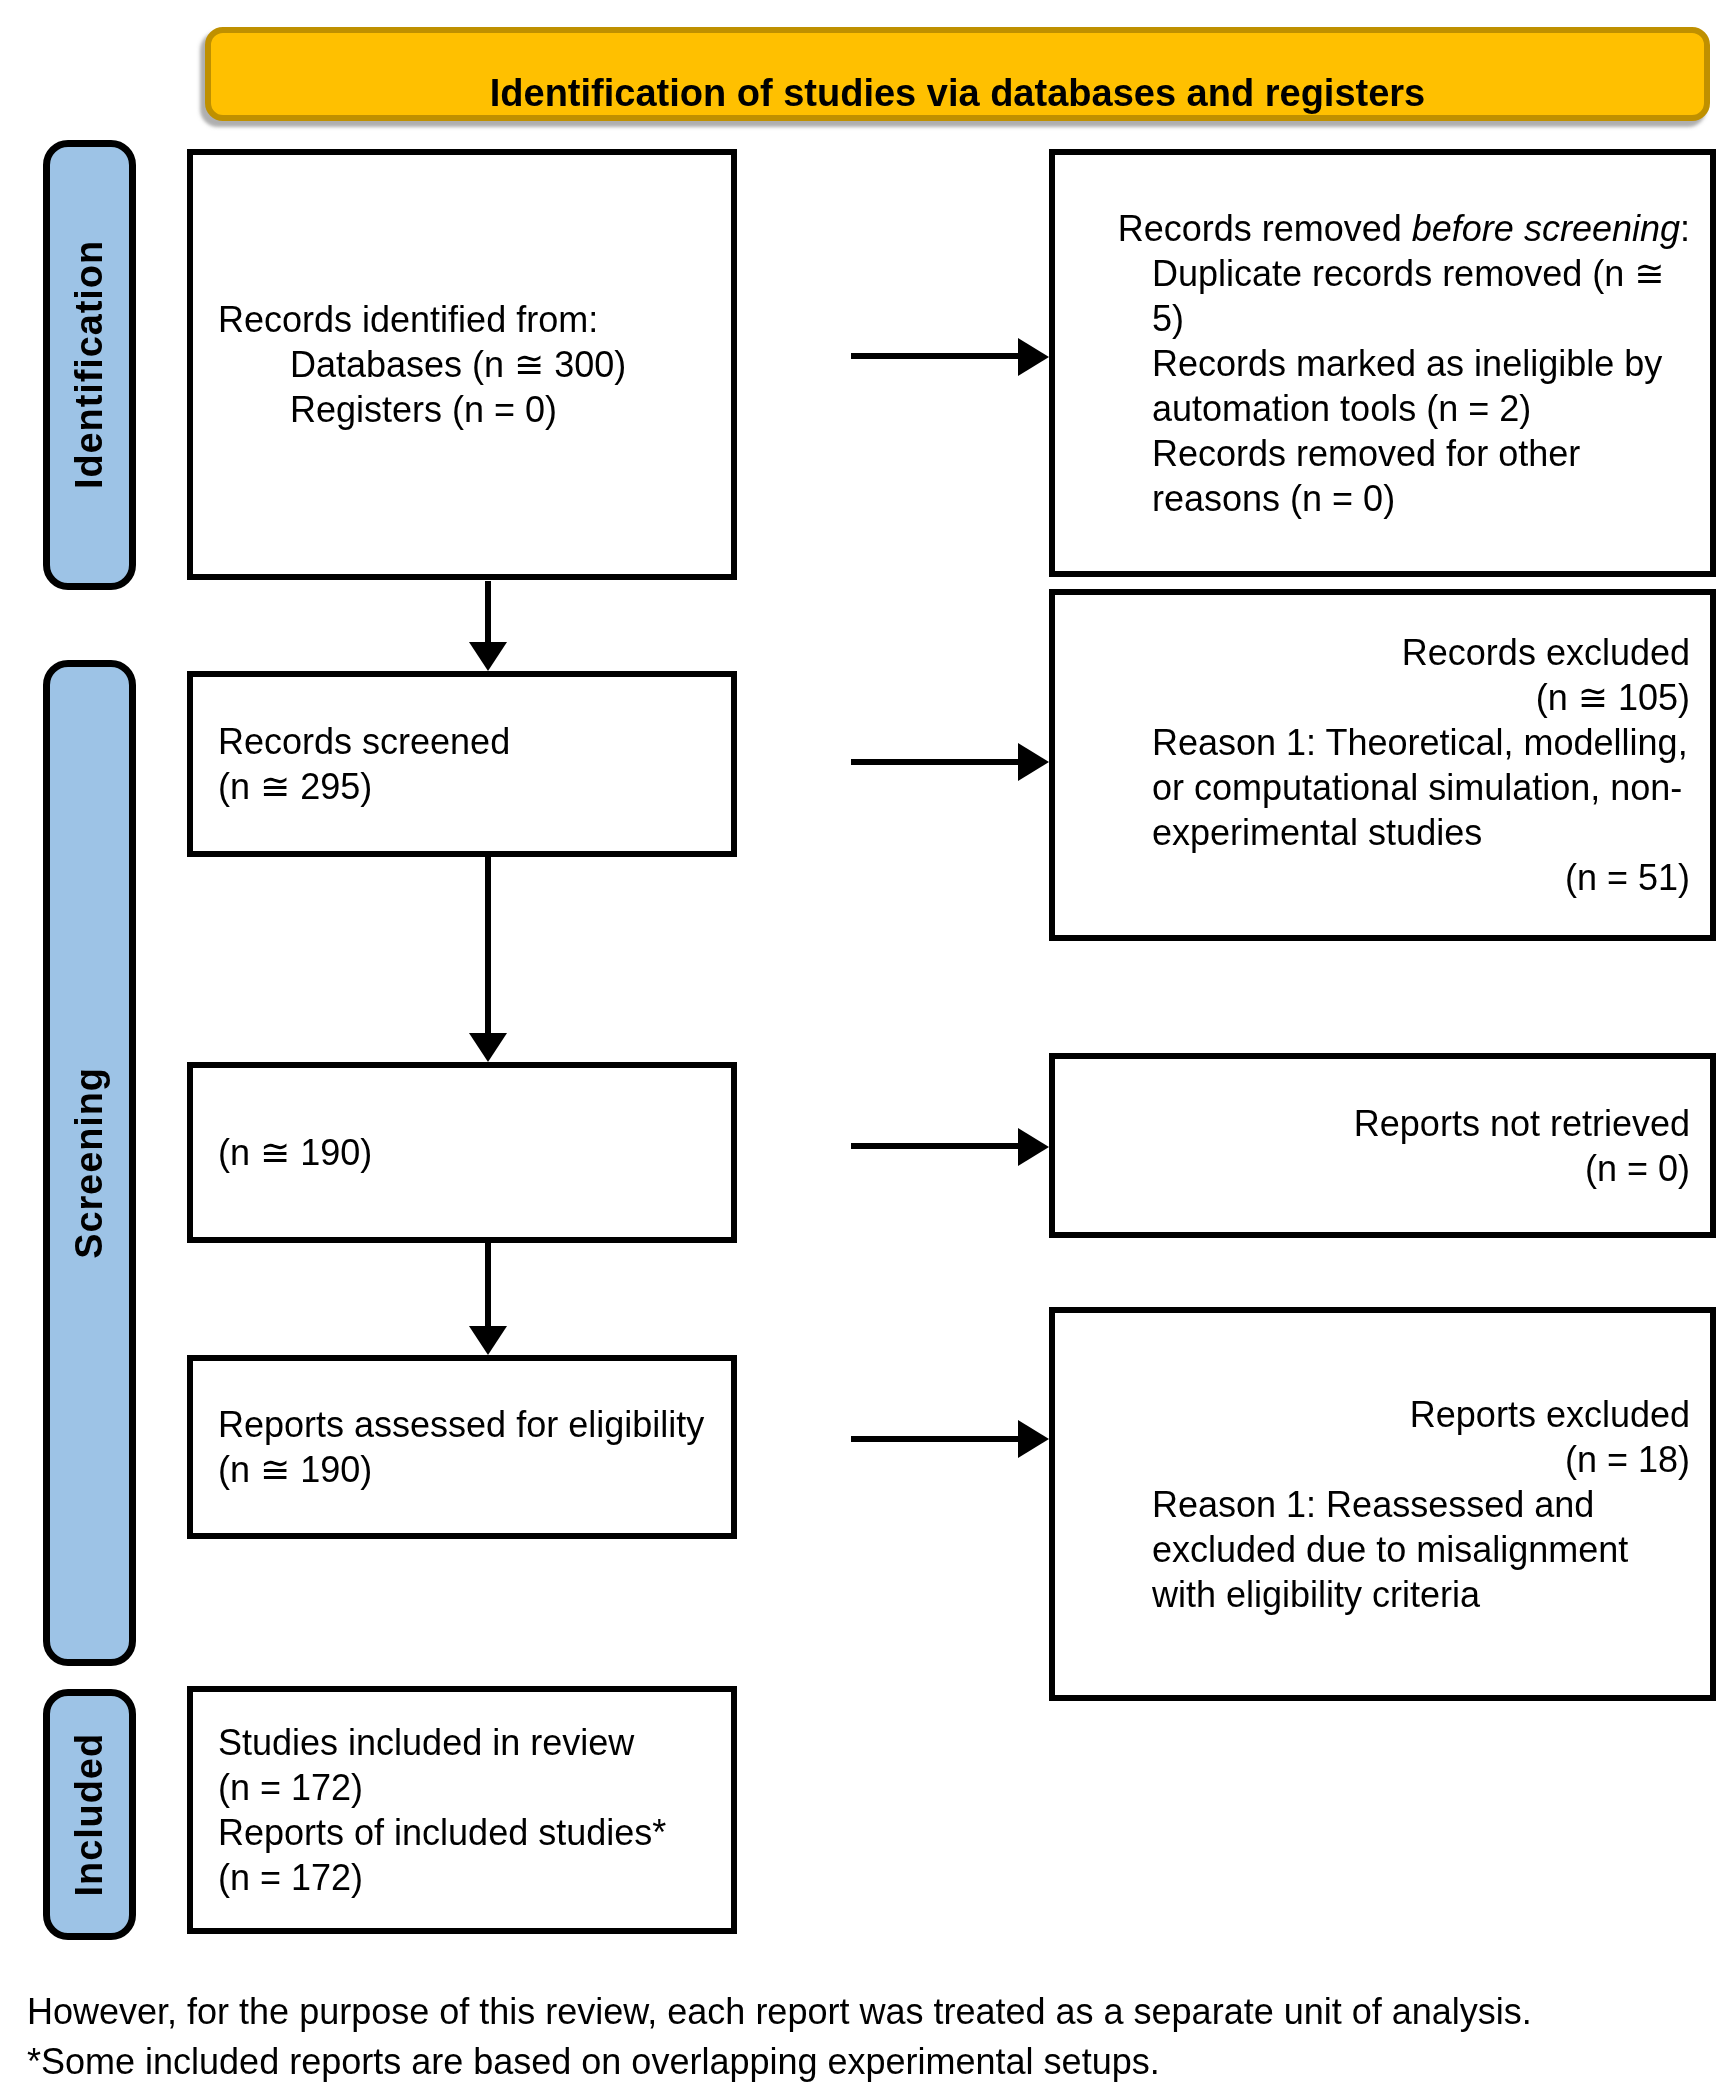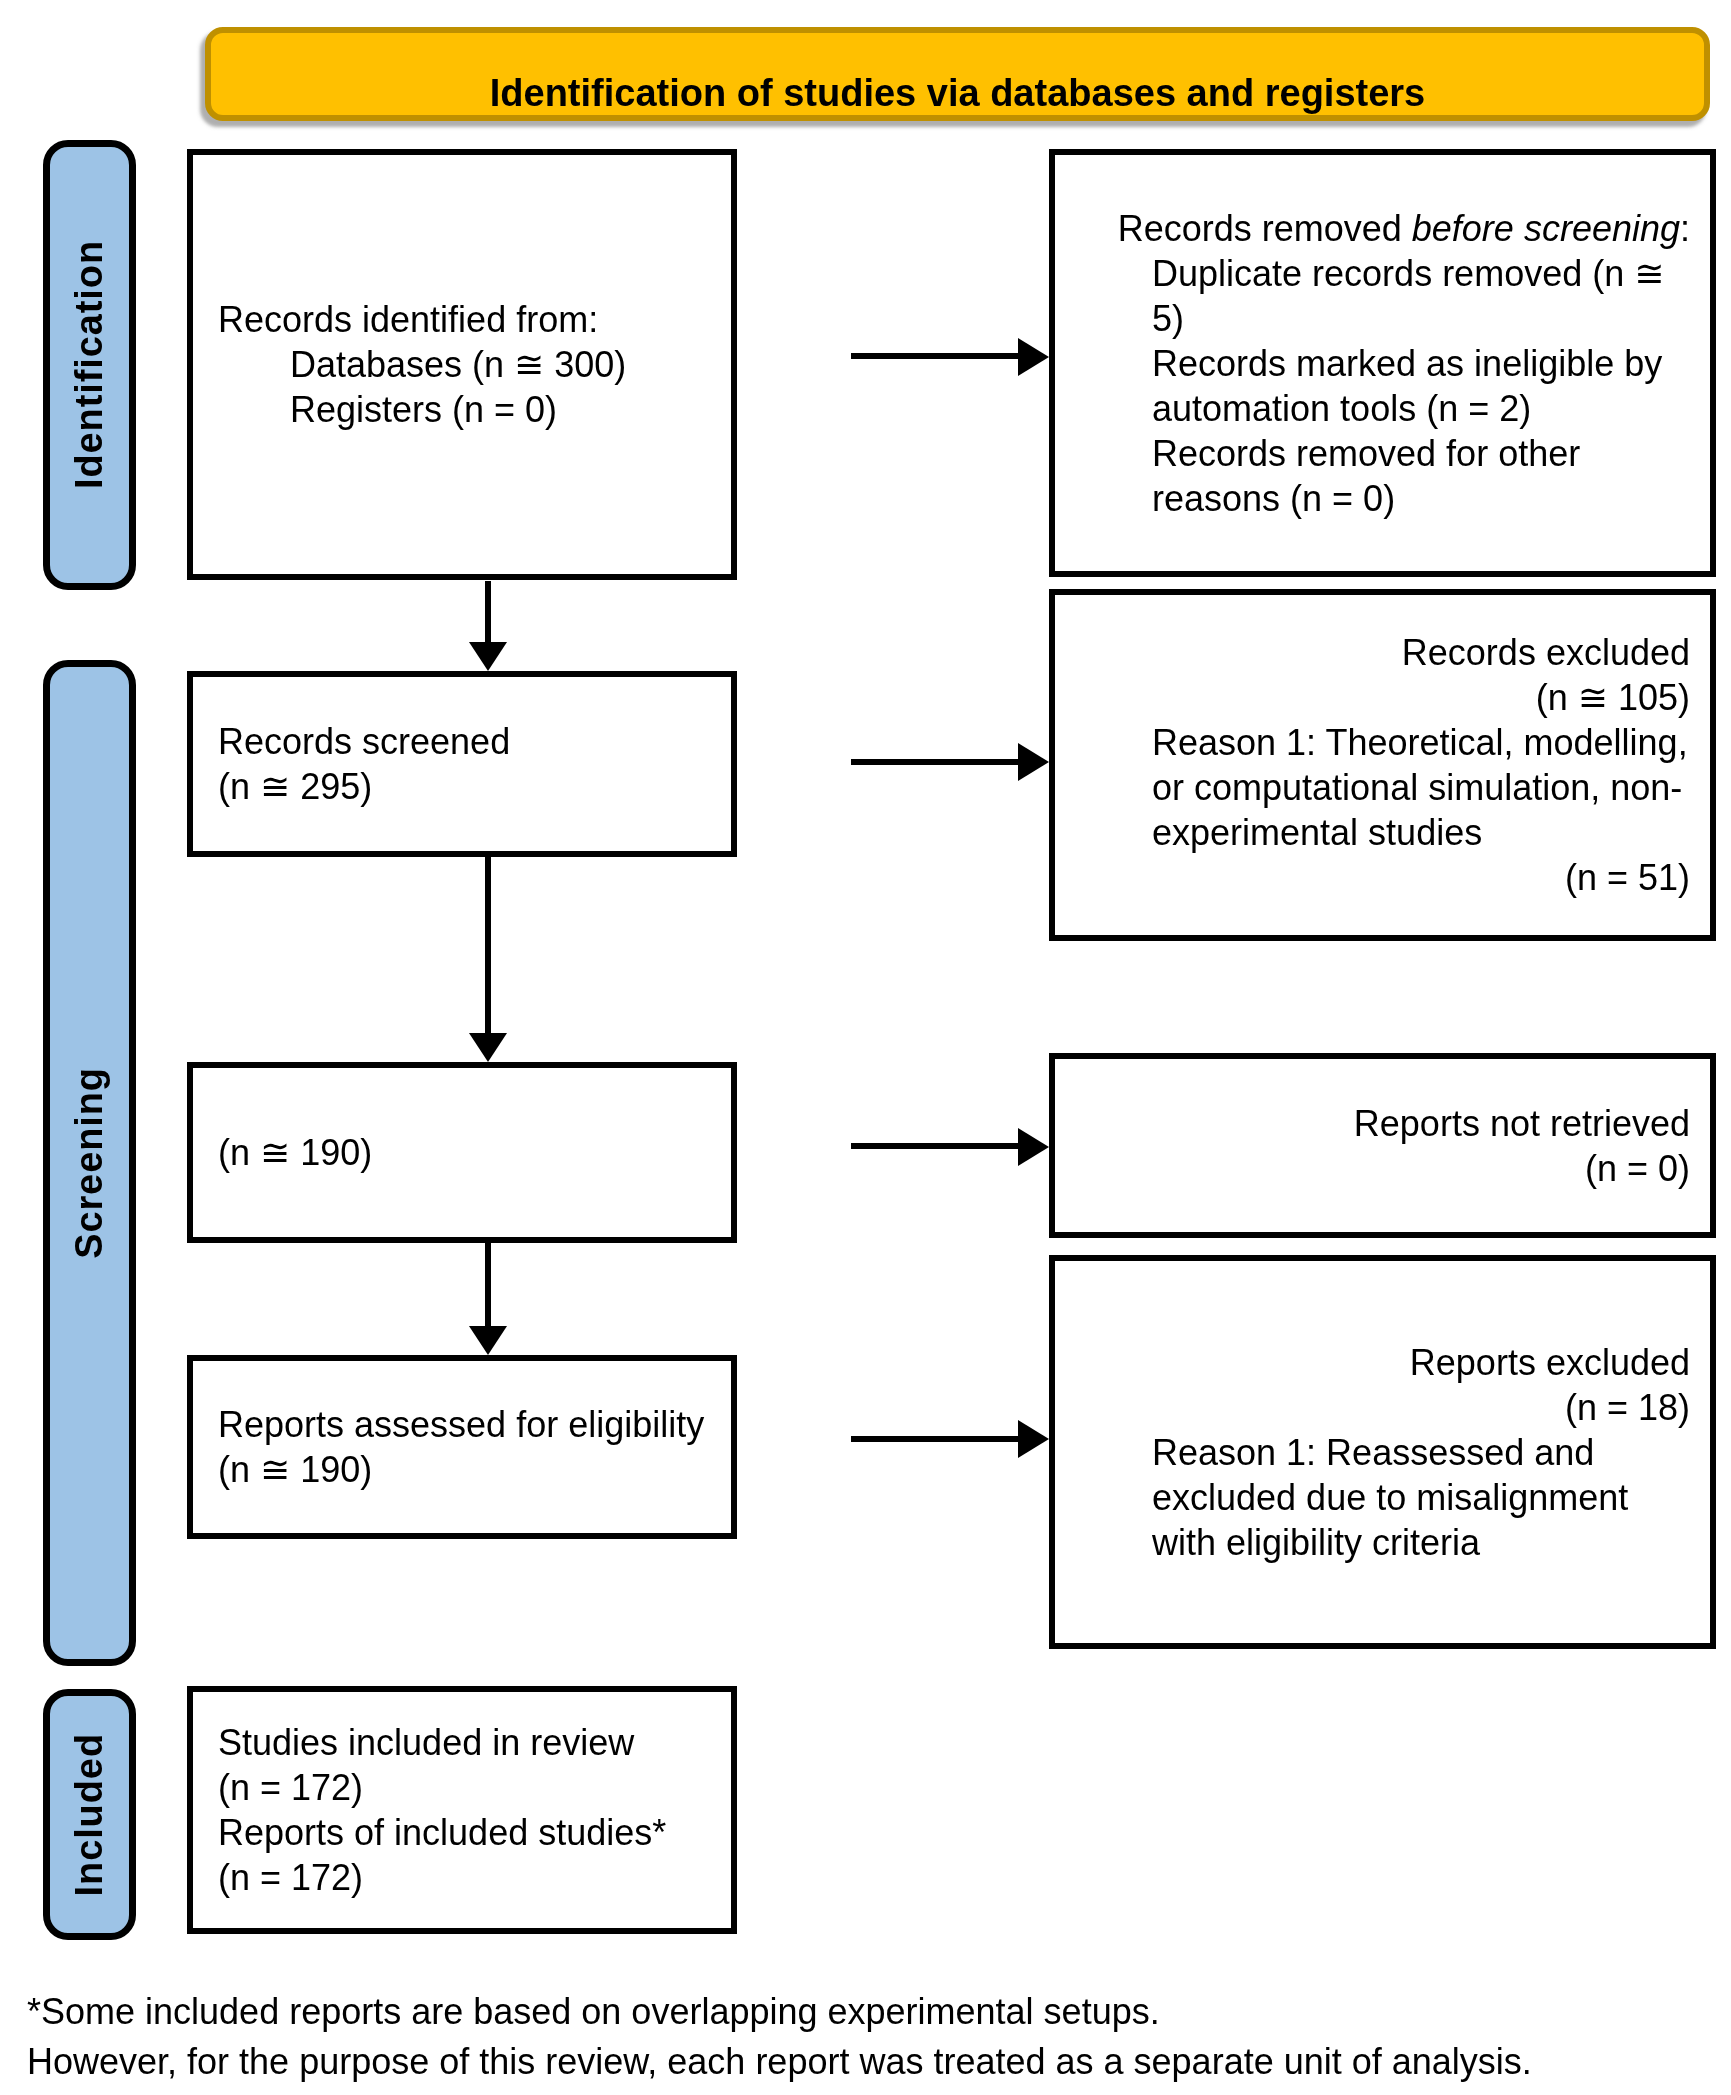--- a/index.html
+++ b/index.html
@@ -44,21 +44,21 @@
   .main-box{left:187px;width:550px;}
   #box-identified{top:149px;height:431px;}
   #box-screened{top:671px;height:186px;}
   #box-sought{top:1062px;height:181px;}
   #box-assessed{top:1355px;height:184px;}
   #box-included{top:1686px;height:248px;}
   .side-box{left:1049px;width:667px;align-items:flex-end;}
   #box-removed{top:149px;height:428px;}
   #box-records-excluded{top:589px;height:352px;}
   #box-not-retrieved{top:1053px;height:185px;}
-  #box-reports-excluded{top:1255px;height:394px;}
+  #box-reports-excluded{top:1307px;height:394px;}
   
   .hline{position:absolute;height:6.3px;background:#000;}
   .vline{position:absolute;width:6.3px;background:#000;}
   .ah-right{position:absolute;width:0;height:0;
     border-top:19px solid transparent;border-bottom:19px solid transparent;
     border-left:31px solid #000;}
   .ah-down{position:absolute;width:0;height:0;
     border-left:19px solid transparent;border-right:19px solid transparent;
     border-top:29px solid #000;}
   #h1-line{left:851px;top:353px;width:168px;} #h1-head{left:1018px;top:338px;}
@@ -156,18 +156,18 @@
   <div class="ah-right" id="h4-head"></div>
 
   <div class="vline" id="v1-line"></div>
   <div class="ah-down" id="v1-head"></div>
   <div class="vline" id="v2-line"></div>
   <div class="ah-down" id="v2-head"></div>
   <div class="vline" id="v3-line"></div>
   <div class="ah-down" id="v3-head"></div>
 
   <div id="footnote">
+    <div class="fline">However, for the purpose of this review, each report was treated as a separate unit of analysis.</div>
     <div class="fline">*Some included reports are based on overlapping experimental setups.</div>
-    <div class="fline">However, for the purpose of this review, each report was treated as a separate unit of analysis.</div>
   </div>
 
 </div>
 
 
 </body></html>

